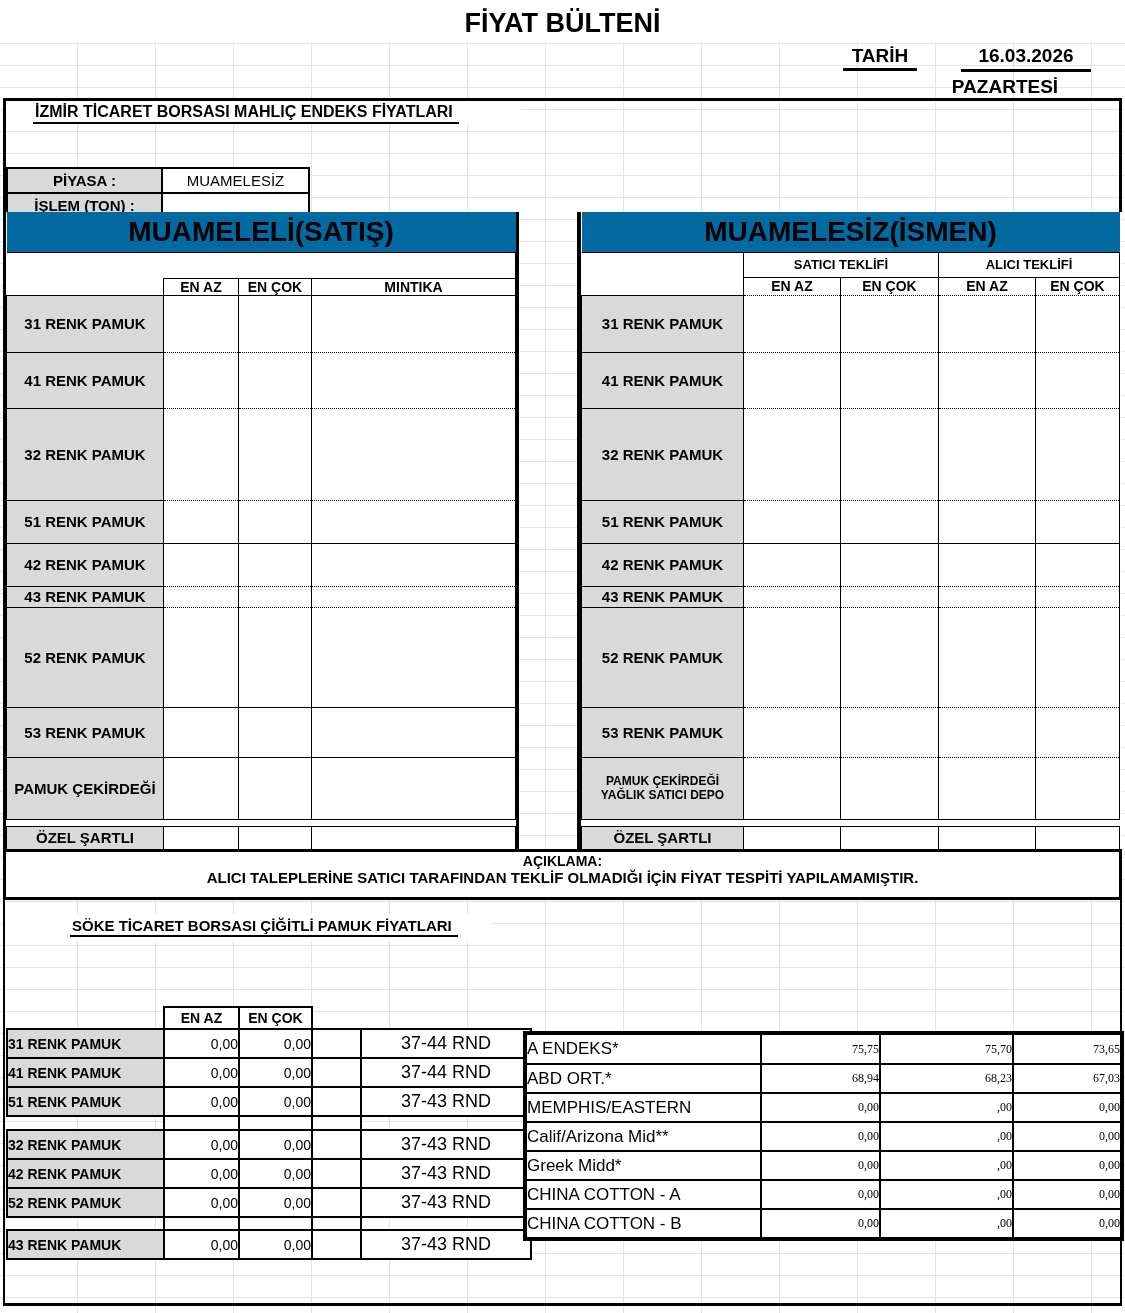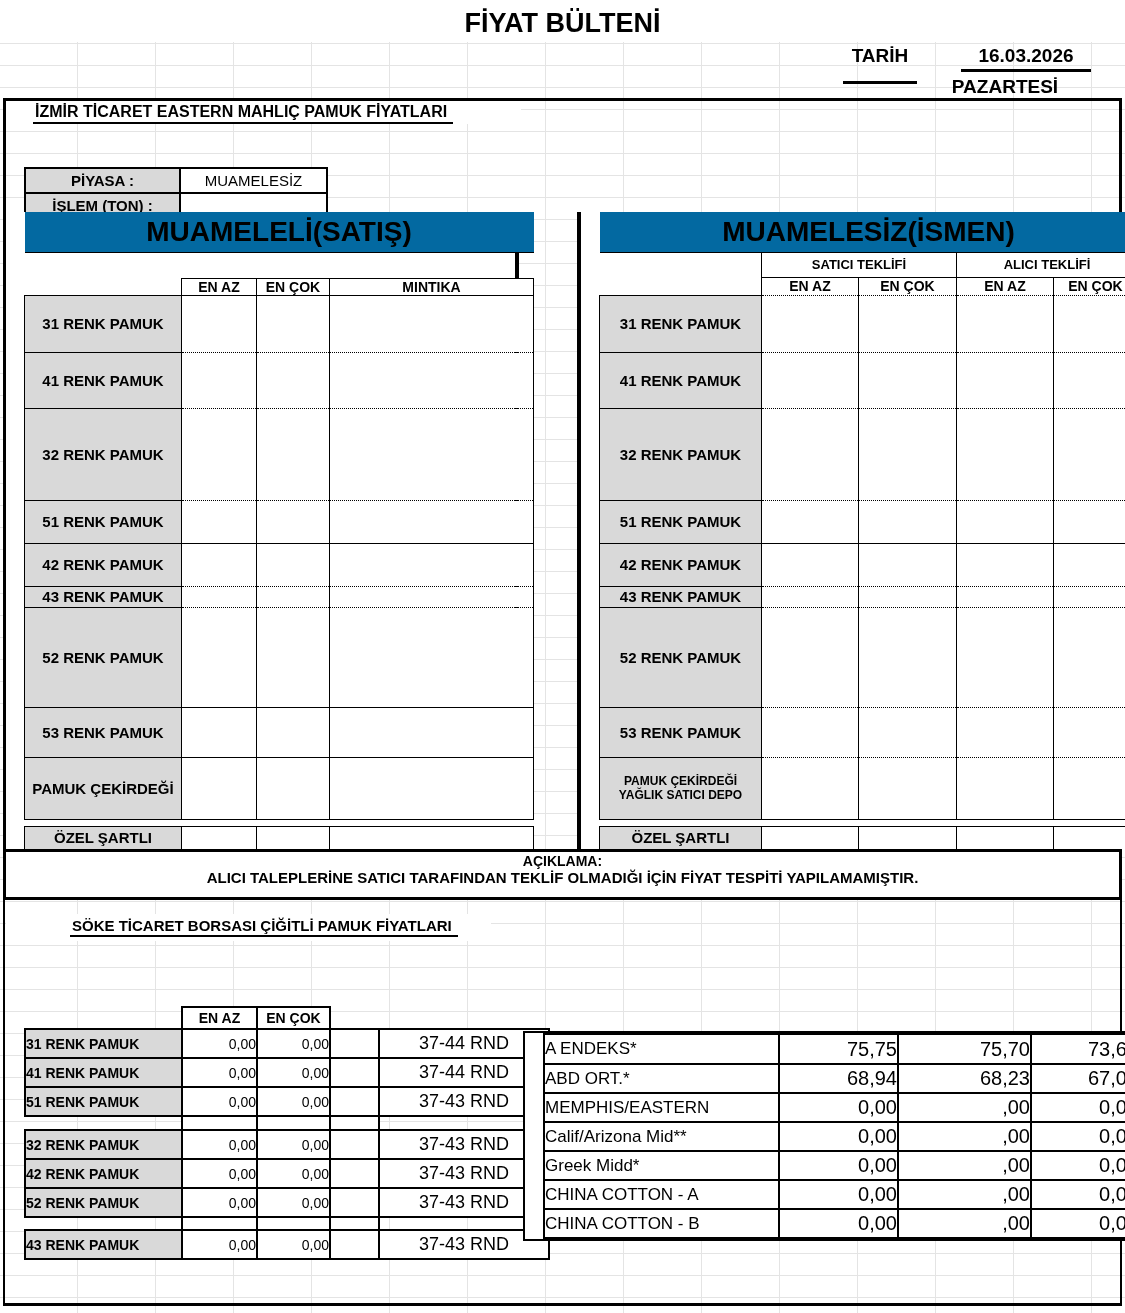--- a/index.html
+++ b/index.html
@@ -7,36 +7,36 @@
     position:relative;width:1125px;height:1313px;overflow:hidden;
     font-family:"Liberation Sans","DejaVu Sans",sans-serif;color:#000;background:#fff;
     background-image:
       repeating-linear-gradient(to right, transparent 0px, transparent 77px, #e4e4e4 77px, #e4e4e4 78px),
       repeating-linear-gradient(to bottom, transparent 0px, transparent 21px, #e4e4e4 21px, #e4e4e4 22px);
   }
   .abs{position:absolute;}
   .white{background:#fff;}
   
   .pagetitle{left:0;top:8px;width:1125px;font-size:27px;font-weight:bold;text-align:center;}
-  .tarih{left:843px;top:45px;width:74px;font-size:19px;font-weight:bold;text-align:center;border-bottom:3px solid #000;padding-bottom:14px;}
+  .tarih{left:843px;top:45px;width:74px;font-size:19px;font-weight:bold;text-align:center;border-bottom:3px solid #000;padding-bottom:1px;}
   .dateval{left:961px;top:45px;width:130px;font-size:19px;font-weight:bold;text-align:center;border-bottom:3px solid #000;padding-bottom:2px;}
   .dayname{left:905px;top:76px;width:200px;font-size:19px;font-weight:bold;text-align:center;}
   
   .sec1{left:3px;top:98px;width:1119px;height:802px;border:3px solid #000;box-sizing:border-box;}
   .sec2{left:3px;top:900px;width:1119px;height:406px;border-left:2px solid #000;border-right:2px solid #000;border-bottom:3px solid #000;box-sizing:border-box;}
   .aciksep{left:3px;top:849px;width:1119px;height:3px;background:#000;}
   .acikband{left:6px;top:852px;width:1113px;height:45px;background:#fff;}
   .izmirhead{left:33px;top:103px;font-size:16px;font-weight:bold;border-bottom:2px solid #000;padding:0 6px 1px 2px;background:#fff;}
   .sokehead{left:70px;top:917px;font-size:15px;font-weight:bold;border-bottom:2px solid #000;padding:0 6px 1px 2px;background:#fff;}
   .aciklabel{left:0;top:853px;width:1125px;font-size:14px;font-weight:bold;text-align:center;}
   .aciktext{left:0;top:869px;width:1125px;font-size:15px;font-weight:bold;text-align:center;}
   .headstrip1{left:6px;top:101px;width:515px;height:23px;background:#fff;}
   .headstrip2{left:6px;top:914px;width:485px;height:27px;background:#fff;}
   
-  table.t{border-collapse:collapse;table-layout:fixed;margin-left:18px;}
+  table.t{border-collapse:collapse;table-layout:fixed;}
   table.t td{padding:0;vertical-align:middle;overflow:hidden;white-space:nowrap;}
   .nob{border:none;background:transparent;}
   
   .piy{left:6px;top:167px;}
   .plbl{background:#d9d9d9;border:2px solid #000;font-weight:bold;text-align:center;font-size:15px;}
   .pval{background:#fff;border:2px solid #000;text-align:center;font-size:15px;}
   
   .ltwrap{left:6px;top:212px;width:513px;height:640px;border-right:4px solid #000;border-bottom:3px solid #000;box-sizing:border-box;background:#fff;}
   .rtwrap{left:577px;top:212px;width:545px;height:640px;border-left:4px solid #000;border-bottom:3px solid #000;box-sizing:border-box;background:#fff;}
   .bannercell{background:#0369a1;border-bottom:1px solid #000;font-size:28px;font-weight:bold;text-align:center;}
@@ -53,36 +53,36 @@
   .stwrap{left:6px;top:1006px;}
   .sh{background:#fff;border:2px solid #000;font-weight:bold;font-size:14px;text-align:center;}
   .slbl{background:#d9d9d9;border:2px solid #000;font-weight:bold;font-size:14px;text-align:left;padding-left:4px;}
   .sv{background:#fff;border:2px solid #000;font-size:14px;text-align:right;padding-right:10px;}
   .sn{background:#fff;border:2px solid #000;}
   .srnd{background:#fff;border:2px solid #000;font-size:18px;text-align:center;padding-left:8px;}
   
   .ktwrap{left:523px;top:1031px;border:2px solid #000;background:#fff;}
   .kh{background:#fff;border:2px solid #000;font-weight:bold;font-size:16px;text-align:center;}
   .kl{background:#fff;border:2px solid #000;font-size:17px;text-align:left;padding-left:4px;}
-  .kv{background:#fff;border:2px solid #000;font-size:20px;text-align:right;padding-right:6px;}
+  .kv{background:#fff;border:2px solid #000;font-size:12px;text-align:right;padding-right:6px;font-family:Liberation Serif, serif;}
 </style>
 </head>
 <body>
 
 <div class="sheet">
 
   <div class="abs white" style="left:0;top:0;width:1125px;height:42px;"></div>
   <div class="abs pagetitle">FİYAT BÜLTENİ</div>
   <div class="abs tarih">TARİH</div>
   <div class="abs dateval">16.03.2026</div>
   <div class="abs dayname">PAZARTESİ</div>
 
   <div class="abs sec1"></div>
   <div class="abs headstrip1"></div>
-  <div class="abs izmirhead">İZMİR  TİCARET EASTERN   MAHLIÇ  PAMUK FİYATLARI</div>
+  <div class="abs izmirhead">İZMİR  TİCARET BORSASI   MAHLIÇ  ENDEKS FİYATLARI</div>
 
   <table class="t abs piy">
     <colgroup>
         <col style="width:155px">
         <col style="width:147px">
       </colgroup>
     <tbody>
         <tr style="height:25px">
       <td class="plbl">PİYASA :</td>
       <td class="pval">MUAMELESİZ</td>

